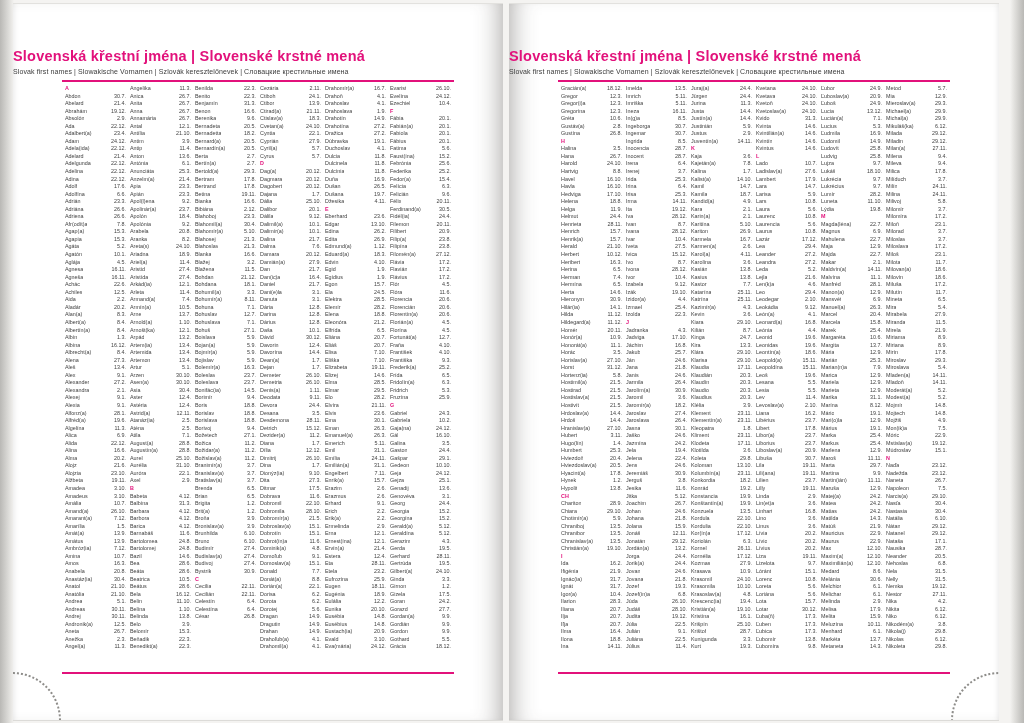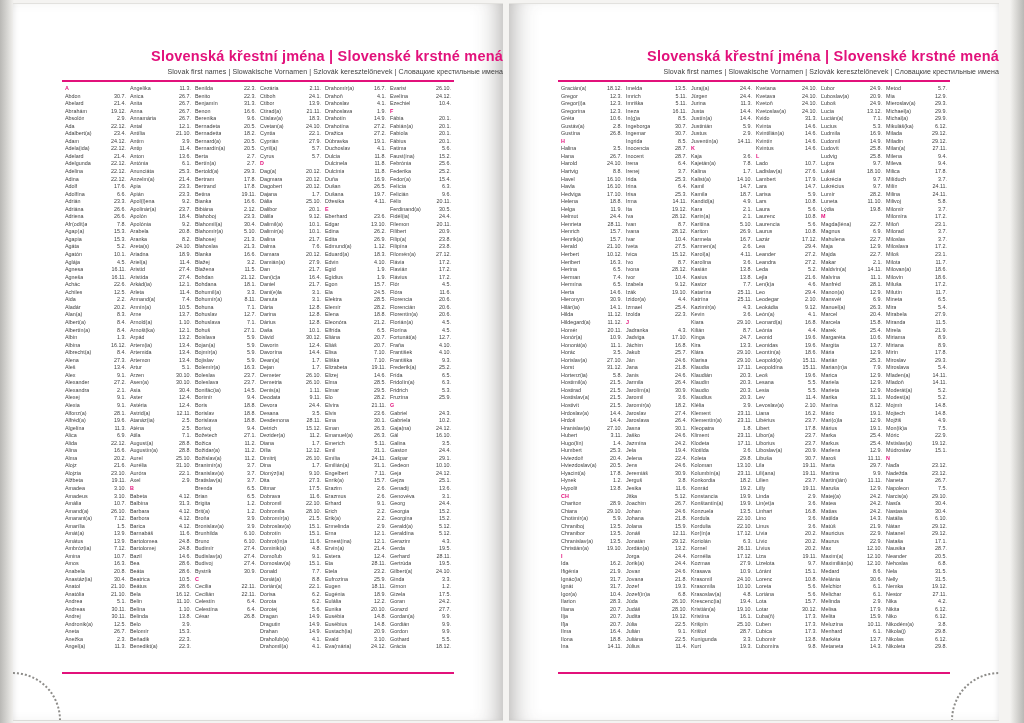--- a/index.html
+++ b/index.html
@@ -8,21 +8,21 @@
     background:#d8d7d4;
     font-family:"Liberation Sans","DejaVu Sans",sans-serif;
   }
   .book{position:relative;width:1024px;height:723px;
     background:linear-gradient(90deg,#b9b8b5 0,#e3e2df 10px,#f4f3f1 14px,#f4f3f1 1010px,#e3e2df 1014px,#b9b8b5 100%);}
   .page{position:absolute;top:3px;height:716px;width:490px;background:#ffffff;overflow:hidden;}
   .page.left{left:13px;border-top:1px solid #e2e1de;border-bottom:1px solid #dcdbd8;
     box-shadow:inset -22px 0 26px -20px rgba(60,55,50,.45), inset 4px 0 6px -4px rgba(0,0,0,.12);}
   .page.right{left:509px;border-top:1px solid #e2e1de;border-bottom:1px solid #dcdbd8;
     box-shadow:inset 22px 0 26px -20px rgba(60,55,50,.45), inset -4px 0 6px -4px rgba(0,0,0,.12);}
-  .pg-header{text-align:right;padding-top:44px;}
+  .pg-header{text-align:left;padding-top:44px;}
   .title{font-size:14.5px;font-weight:bold;letter-spacing:.2px;}
   .subtitle{font-size:7px;color:#3c3c3c;margin-top:4px;letter-spacing:.1px;}
   .rule{height:2px;width:392px;margin:5px auto 0;}
   .cols{display:flex;justify-content:center;gap:4px;margin-top:3px;}
   .col{width:61px;}
   .row{display:flex;justify-content:space-between;height:7.56px;line-height:7.56px;
     font-size:5.4px;color:#3f3f3f;white-space:nowrap;}
   .row .nm{overflow:hidden;}
   .row .dt{margin-left:2px;}
   .row.letter{font-weight:bold;}

